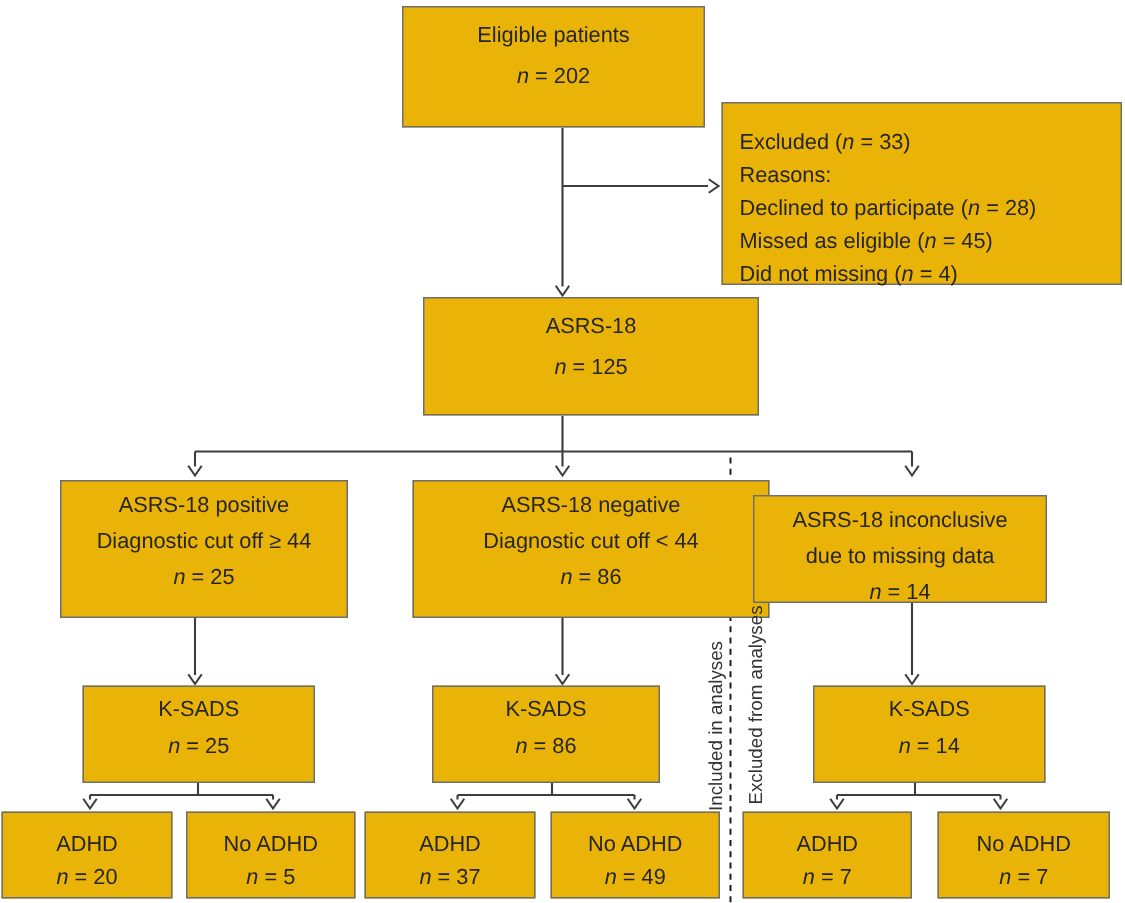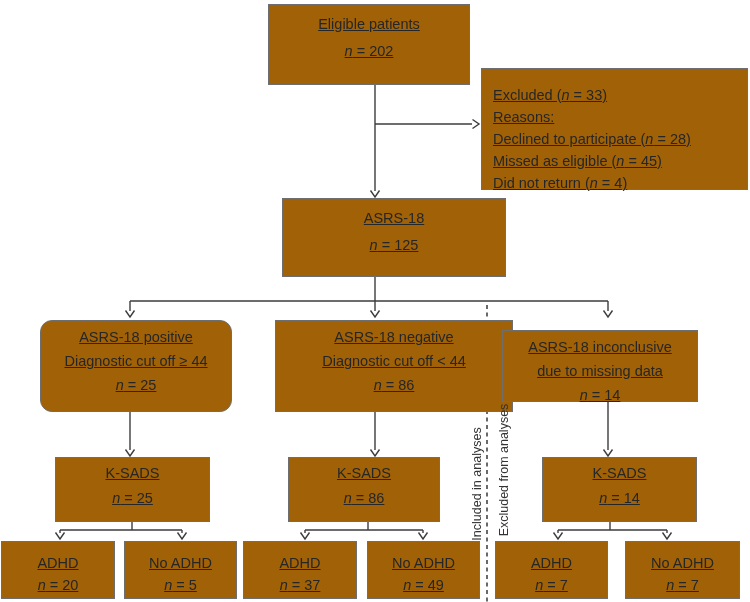--- a/index.html
+++ b/index.html
@@ -10,41 +10,40 @@
     background:#ffffff;
     font-family:"Liberation Sans", sans-serif;
     color:#262626;
     overflow:hidden;
   }
   #connectors{position:absolute;left:0;top:0;width:750px;height:602px;}
   .box{
     position:absolute;
     box-sizing:border-box;
     border:1.5px solid #6e6e6e;
-    background:#a16207;
+    background:#eab308;
     text-align:center;
     font-size:14.5px;
     line-height:24px;
-    text-decoration:underline;
   }
   .it{font-style:italic;}
   .box-2line{padding-top:6px;line-height:27px;}
   .box-3line{padding-top:4px;line-height:24px;}
   .box-ksads{padding-top:3px;line-height:25px;}
   .box-final{padding-top:10px;line-height:22px;}
   .box-excluded{
     text-align:left;
     padding:15px 8px 0 11px;
     line-height:22px;
   }
   
   #b-eligible {left:268px;top:4px;  width:202px;height:81px;}
   #b-excluded {left:481px;top:68px; width:267px;height:122px;}
   #b-asrs     {left:282px;top:198px;width:224px;height:79px;}
-  #b-pos      {left:40px; top:320px;width:192px;height:92px;border-radius:12px;}
+  #b-pos      {left:40px; top:320px;width:192px;height:92px;}
   #b-neg      {left:275px;top:320px;width:238px;height:92px;}
   #b-inc      {left:502px;top:330px;width:196px;height:72px;}
   #b-ksads1   {left:55px; top:457px;width:155px;height:65px;}
   #b-ksads2   {left:288px;top:457px;width:152px;height:65px;}
   #b-ksads3   {left:542px;top:457px;width:155px;height:65px;}
   #b-adhd1    {left:1px;  top:541px;width:114px;height:58px;}
   #b-noadhd1  {left:124px;top:541px;width:113px;height:58px;}
   #b-adhd2    {left:243px;top:541px;width:114px;height:58px;}
   #b-noadhd2  {left:367px;top:541px;width:113px;height:58px;}
   #b-adhd3    {left:495px;top:541px;width:113px;height:58px;}
@@ -100,21 +99,21 @@
   <div class="box box-2line" id="b-eligible">
     <div>Eligible patients</div>
     <div><span class="it">n</span><span> = 202</span></div>
   </div>
 
   <div class="box box-excluded" id="b-excluded">
     <div><span>Excluded (</span><span class="it">n</span><span> = 33)</span></div>
     <div><span>Reasons:</span><span class="it"></span><span></span></div>
     <div><span>Declined to participate (</span><span class="it">n</span><span> = 28)</span></div>
     <div><span>Missed as eligible (</span><span class="it">n</span><span> = 45)</span></div>
-    <div><span>Did not return (</span><span class="it">n</span><span> = 4)</span></div>
+    <div><span>Did not missing (</span><span class="it">n</span><span> = 4)</span></div>
   </div>
 
   <div class="box box-2line" id="b-asrs">
     <div>ASRS-18</div>
     <div><span class="it">n</span><span> = 125</span></div>
   </div>
 
   <div class="box box-3line" id="b-pos">
     <div>ASRS-18 positive</div>
     <div>Diagnostic cut off ≥ 44</div>

